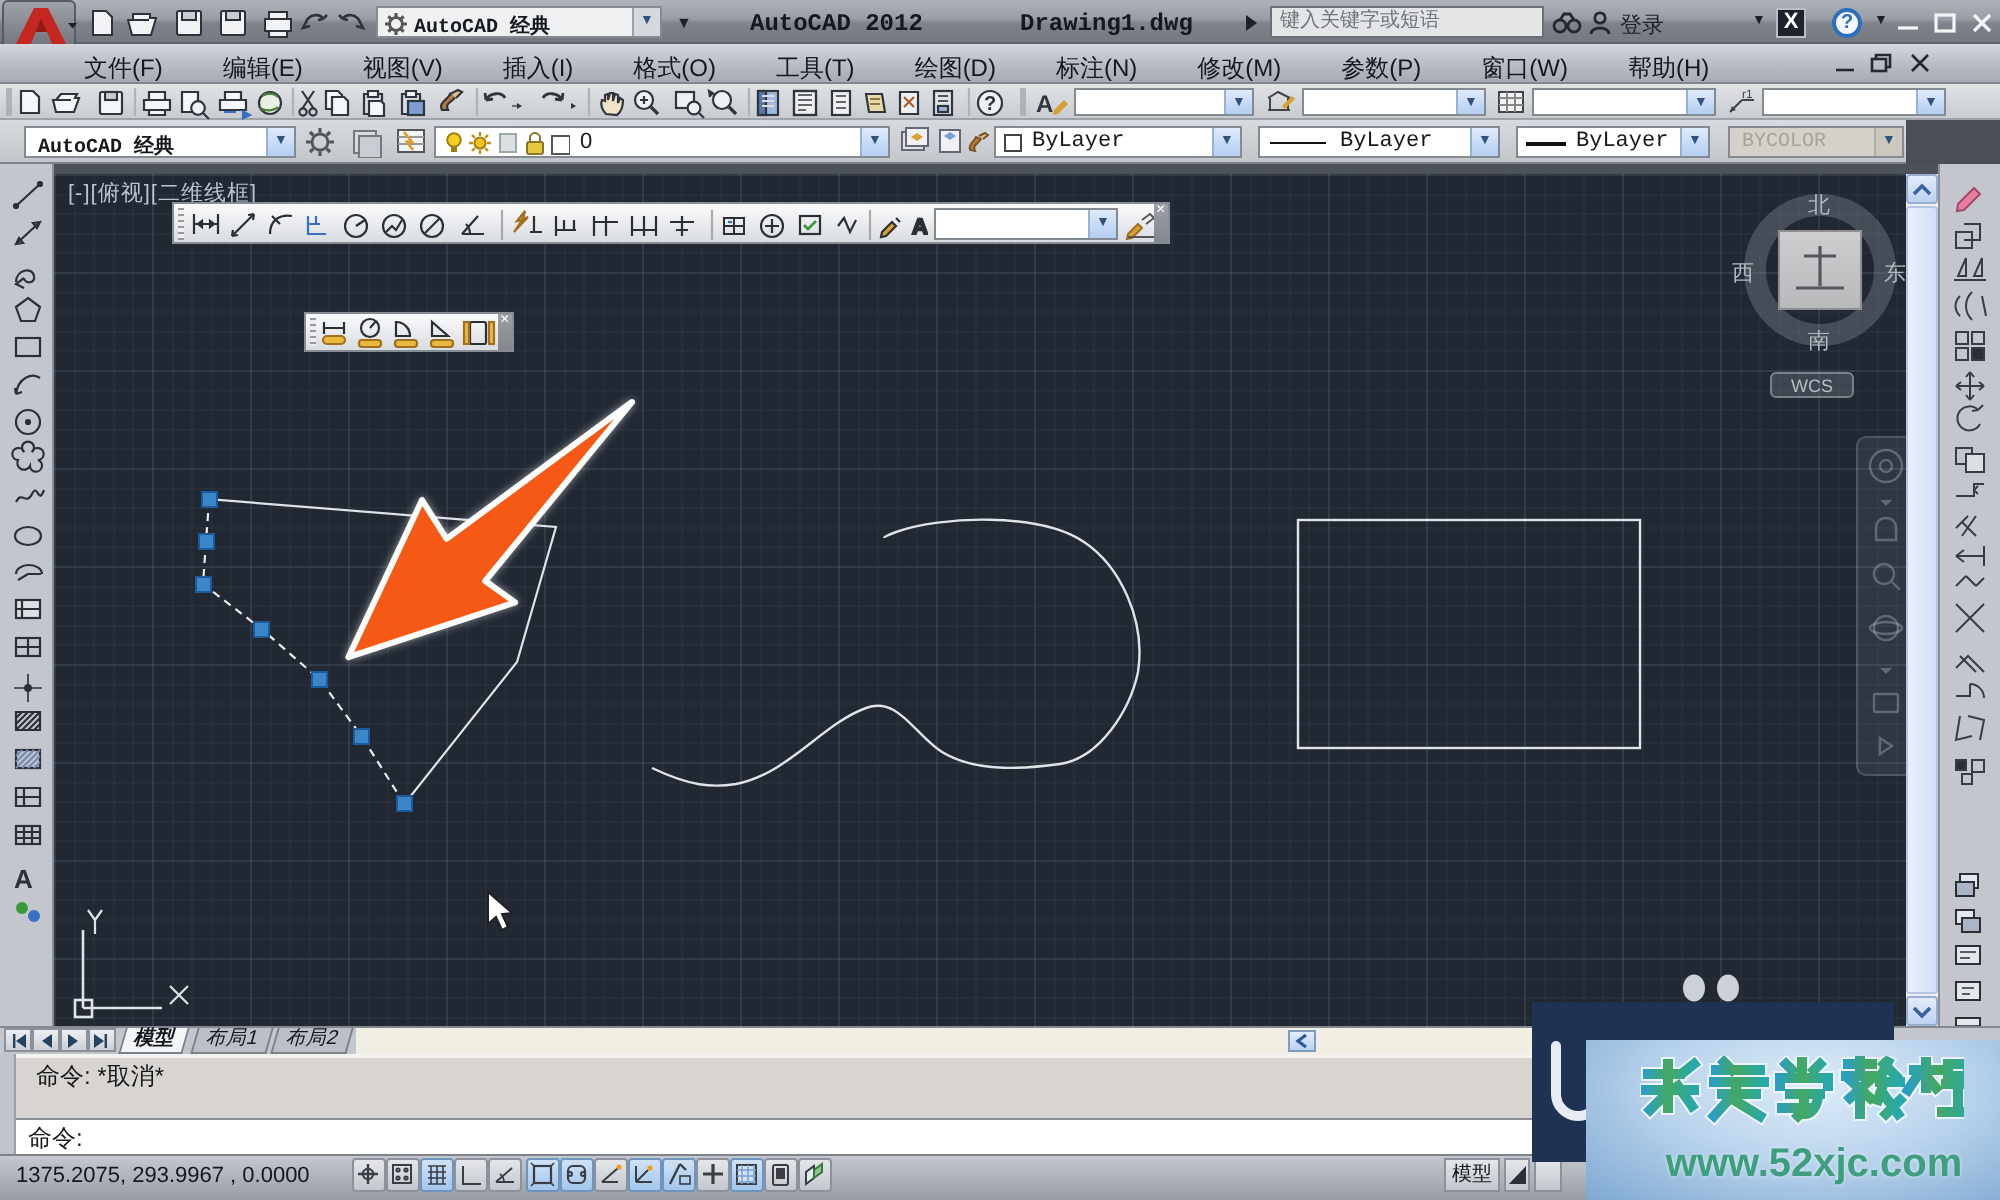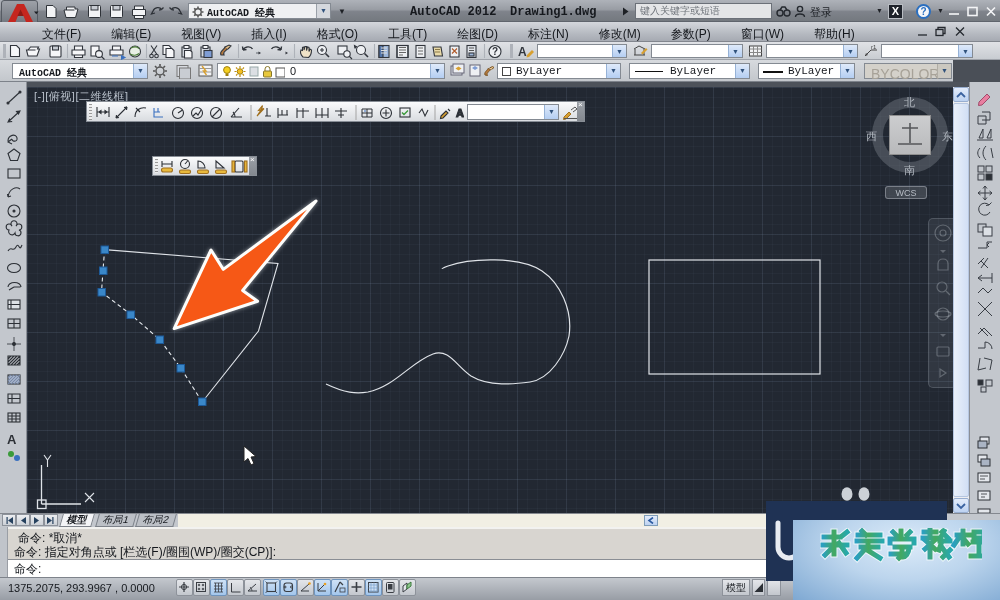--- a/index.html
+++ b/index.html
@@ -130,21 +130,21 @@
     <svg style="position:absolute;left:3px;top:2px" width="12" height="12" viewBox="0 0 12 12">
       <circle cx="6" cy="6" r="3.2" fill="none" stroke="#555" stroke-width="1.4"></circle>
       <g stroke="#555" stroke-width="1.6">
           <path d="M6 0.5 v2 M6 9.5 v2 M0.5 6 h2 M9.5 6 h2 M2.2 2.2 l1.4 1.4 M8.4 8.4 l1.4 1.4 M9.8 2.2 l-1.4 1.4 M2.2 9.8 l1.4 -1.4"></path>
         </g>
     </svg>
     <span style="position:absolute;left:18px;top:2px;font-size:10px;font-family:'Liberation Mono',monospace;font-weight:bold">AutoCAD 经典</span>
     <span class="arr" style="background:#d5d8dd;border-left:1px solid #9aa0a8"></span>
   </div>
   <span class="abs" style="left:338px;top:7px;font-size:8px;color:#1d2025">▼</span>
-  <span class="abs titletext" style="left:410px;">AutoCAD 2012</span>
+  <span class="abs titletext" style="left:375px;">AutoCAD 2012</span>
   <span class="abs titletext" style="left:510px;">Drawing1.dwg</span>
   <svg class="abs" style="left:622px;top:7px" width="7" height="9" viewBox="0 0 7 9">
       <path d="M1 0.5 L6.5 4.5 L1 8.5 Z" fill="#1d2025"></path>
     </svg>
   <div id="searchbox" class="abs">键入关键字或短语</div>
   <svg class="abs" style="left:776px;top:4px" width="58" height="15" viewBox="0 0 58 15">
     <g fill="none" stroke="#25292f" stroke-width="1.4">
       <circle cx="4" cy="9" r="3"></circle>
         <circle cx="11" cy="9" r="3"></circle>
       <path d="M4 6 l2 -3 h3 l2 3"></path>
@@ -356,21 +356,21 @@
     <span style="position:absolute;left:5px;top:7px;width:28px;border-top:1px solid #111"></span>
     <span style="position:absolute;left:40px;top:1px;font-size:11px;font-family:'Liberation Mono',monospace">ByLayer</span>
     <span class="arr"></span>
   </div>
   <div class="combo" style="left:758px; top:63px; width:97px;">
     <span style="position:absolute;left:4px;top:7px;width:20px;border-top:2px solid #111"></span>
     <span style="position:absolute;left:29px;top:1px;font-size:11px;font-family:'Liberation Mono',monospace">ByLayer</span>
     <span class="arr"></span>
   </div>
   <div class="combo" style="left:864px; top:63px; width:88px; background:#d4d1ca;">
-    <span style="position:absolute;left:6px;top:2px;font-size:14px;color:#a7a298;font-family:Liberation Sans, sans-serif">BYCOLOR</span>
+    <span style="position:absolute;left:6px;top:2px;font-size:10px;color:#a7a298;font-family:Liberation Mono, monospace">BYCOLOR</span>
     <span class="arr" style="background:#cbc8c0;border-left-color:#b0ada5"></span>
   </div>
 
   <div class="abs" style="left:953px;top:60px;width:47px;height:22px;background:#4a4f57"></div>
 
   <div id="mainframe" class="abs"></div>
   <div id="lefttb" class="abs"></div>
 
   <svg class="abs" style="left:4px;top:88px" width="20" height="390" viewBox="0 0 20 390">
     <g stroke="#2c3036" fill="none" stroke-width="1.1">
@@ -610,21 +610,20 @@
   <div class="tab" style="left:97px;">布局1</div>
   <div class="tab" style="left:137px;">布局2</div>
   <div class="abs" style="left:644px;top:515px;width:14px;height:11px;background:linear-gradient(#e3ecfb,#bdd2f1);border:1px solid #7f9db9"></div>
   <svg class="abs" style="left:647px;top:517px" width="8" height="7" viewBox="0 0 8 7">
       <path d="M6 0.5 l-4 3 l4 3" stroke="#2a5aa0" stroke-width="1.6" fill="none"></path>
     </svg>
 
   <div id="cmd" class="abs"></div>
   <div id="cmdgrip" class="abs"></div>
   <div class="cmdtext" style="left:18px;top:530px">命令: *取消*</div>
-  <div class="cmdtext" style="left:14px;top:544px">命令: 指定对角点或 [栏选(F)/圈围(WP)/圈交(CP)]:</div>
   <div id="cmdinput" class="abs"></div>
   <div class="cmdtext" style="left:14px;top:561px">命令:</div>
 
   <div id="status" class="abs"></div>
   <div class="abs" style="left:8px;top:582px;font-size:11px;color:#15181d">1375.2075, 293.9967 , 0.0000</div>
 
   <div class="sbtn abs" style="left:176px"></div>
   <div class="sbtn abs" style="left:193px"></div>
   <div class="sbtn abs on" style="left:210px"></div>
   <div class="sbtn abs" style="left:227px"></div>
@@ -733,14 +732,15 @@
       <path d="M137 7 h12 M143 3 v13 M138 11 l-4 6 M143 10 l5 6 M154 4 h10 M154 4 v6 h10 v-6 M153 14 h12 M159 12 v14 M151 28 h16"></path>
     </g>
     <g stroke="url(#wg)" stroke-width="5" fill="none" stroke-linecap="square">
       <path d="M4 9 h16 M3 17 h24 M14 4 v22 M14 18 l-9 9 M19 15 l7 10 M22 8 l5 -4"></path>
       <path d="M38 7 h22 M42 3 l4 4 M37 13 h25 M41 19 h17 M48 13 v6 M46 20 l-9 10 M47 22 l13 8"></path>
       <path d="M73 4 l3 3 M81 3 v4 M90 4 l-3 3 M70 11 h24 M70 11 v4 M94 11 v4 M75 19 h15 M89 19 c0 7 -4 10 -6 10 M82 19 v8 l-3 3 M71 26 h14"></path>
       <path d="M104 4 h12 M110 2 v8 M103 10 h14 M105 12 l10 9 M115 12 l-10 9 M110 21 v8 M124 3 l-4 8 M122 4 l6 6 M120 13 h10 M122 13 l-3 9 M121 18 l8 11 M130 22 l-7 7"></path>
       <path d="M137 7 h12 M143 3 v13 M138 11 l-4 6 M143 10 l5 6 M154 4 h10 M154 4 v6 h10 v-6 M153 14 h12 M159 12 v14 M151 28 h16"></path>
     </g>
   </svg>
+  <div class="abs" style="left:822px;top:571px;width:170px;text-align:center;font-size:20px;font-weight:bold;color:#3d9f7e;text-shadow:0 0 2px rgba(255,255,255,0.6)">www.52xjc.com</div>
 
 </div>
 
 </body></html>

